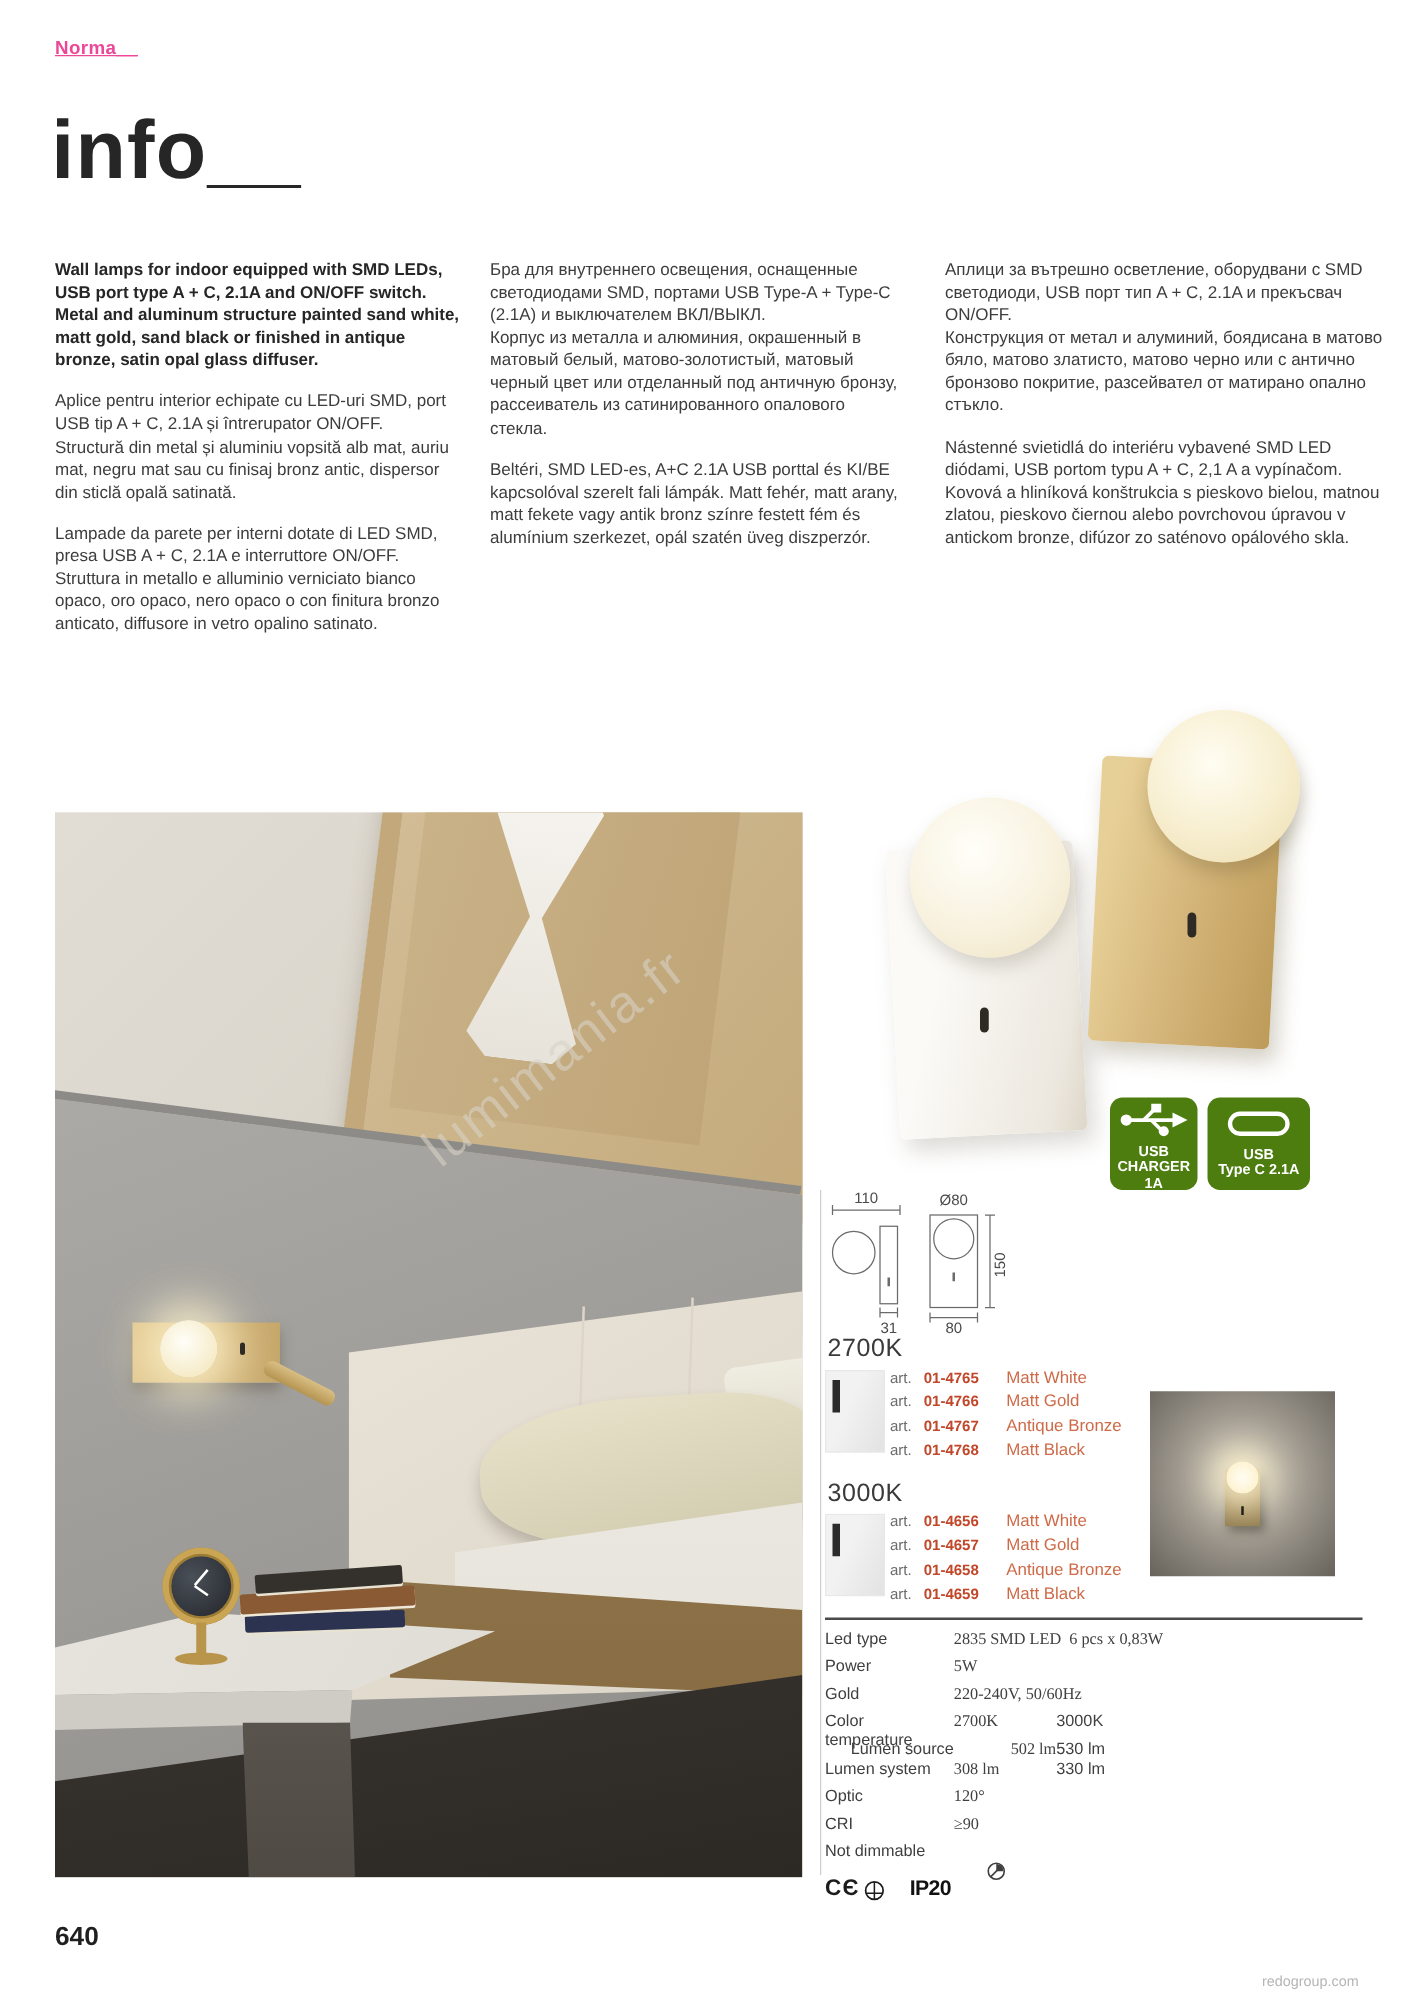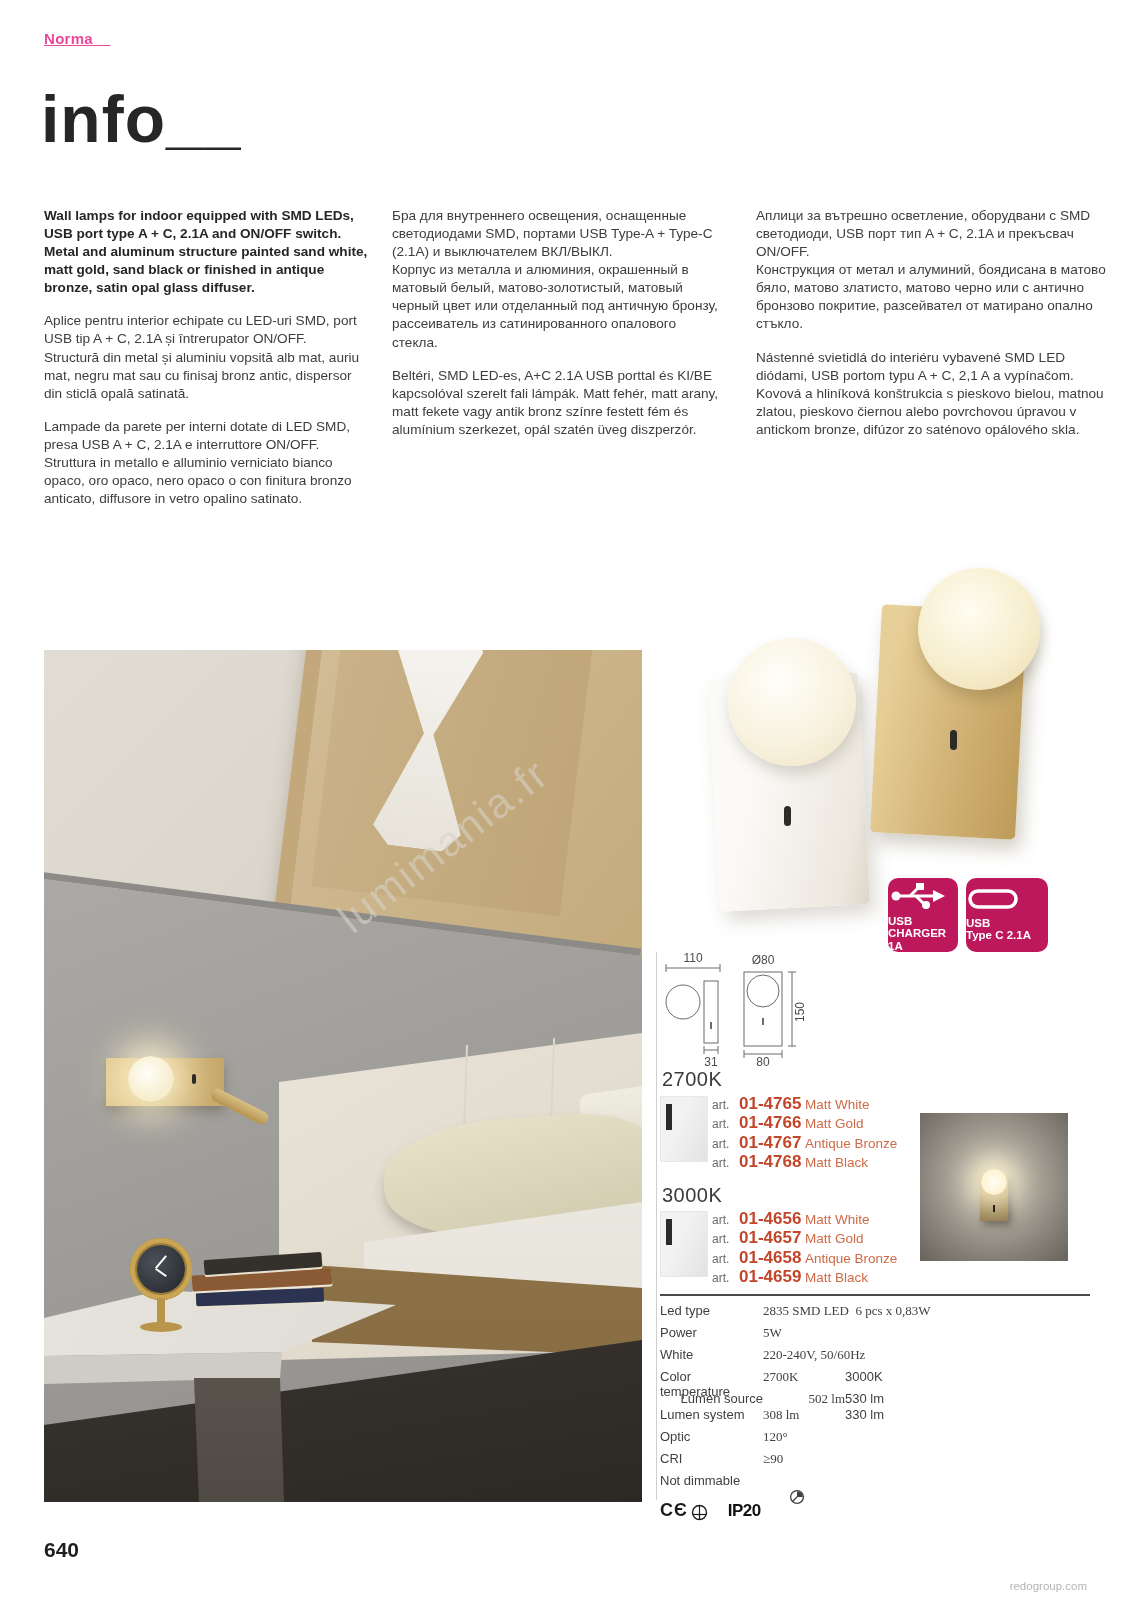--- a/index.html
+++ b/index.html
@@ -11,27 +11,27 @@
   .col{position:absolute;top:207px;}
   .para{white-space:pre-line;font-size:13.6px;line-height:1.33;color:#3d3d3d;margin:0 0 15px 0;}
   .para.bold{font-weight:700;color:#262626;}
   
   .photo{position:absolute;left:44px;top:650px;width:598px;height:852px;overflow:hidden;background:#dcd7ce;}
   .watermark{position:absolute;left:285px;top:255px;font-size:42px;color:rgba(215,210,198,.6);transform:rotate(-38deg);transform-origin:left top;letter-spacing:2px;}
   
   .lampbody{position:absolute;border-radius:5px;}
   .sw{position:absolute;width:7px;height:20px;border-radius:4px;background:#2e2a24;}
   
-  .badge{position:absolute;background:#be185d;border-radius:10px;color:#fff;}
+  .badge{position:absolute;background:#4d7c0f;border-radius:10px;color:#fff;text-align:center;}
   .badge .bl{font-weight:700;line-height:1.08;font-size:11.5px;}
   
   .tempHead{font-size:20px;color:#3a3a3a;letter-spacing:.5px;}
   .prow{display:flex;align-items:baseline;height:19.4px;}
   .art{font-size:12px;color:#6a6a6a;width:27px;}
-  .code{font-size:17px;font-weight:700;color:#c2472a;width:66px;}
+  .code{font-size:12px;font-weight:700;color:#c2472a;width:66px;}
   .finish{font-size:13.5px;color:#ce6a48;}
   
   .specs{position:absolute;left:660px;top:1294px;width:430px;border-top:2px solid #4a4a4a;padding-top:7px;}
   .srow{display:flex;height:22px;font-size:13px;color:#3f3f3f;align-items:flex-start;}
   .srow.tight{height:16px;text-align:right;}
   .slabel{width:103px;}
   .sv1{min-width:82px;white-space:pre-wrap;font-family:Liberation Serif, serif;}
   .sv2{white-space:pre;}
   .certrow{display:flex;align-items:flex-end;margin-top:4px;height:22px;}
   .ce{font-size:18px;font-weight:700;color:#1c1c1c;letter-spacing:1px;}
@@ -244,21 +244,21 @@
   <div class="specs">
     <div class="srow">
       <span class="slabel">Led type</span>
       <span class="sv1">2835 SMD LED  6 pcs x 0,83W</span>
     </div>
     <div class="srow">
       <span class="slabel">Power</span>
       <span class="sv1">5W</span>
     </div>
     <div class="srow">
-      <span class="slabel">White</span>
+      <span class="slabel">Gold</span>
       <span class="sv1">220-240V, 50/60Hz</span>
     </div>
     <div class="srow">
       <span class="slabel">Color temperature</span>
       <span class="sv1">2700K</span>
       <span class="sv2">3000K</span>
     </div>
     <div class="srow tight">
       <span class="slabel">Lumen source</span>
       <span class="sv1">502 lm</span>

